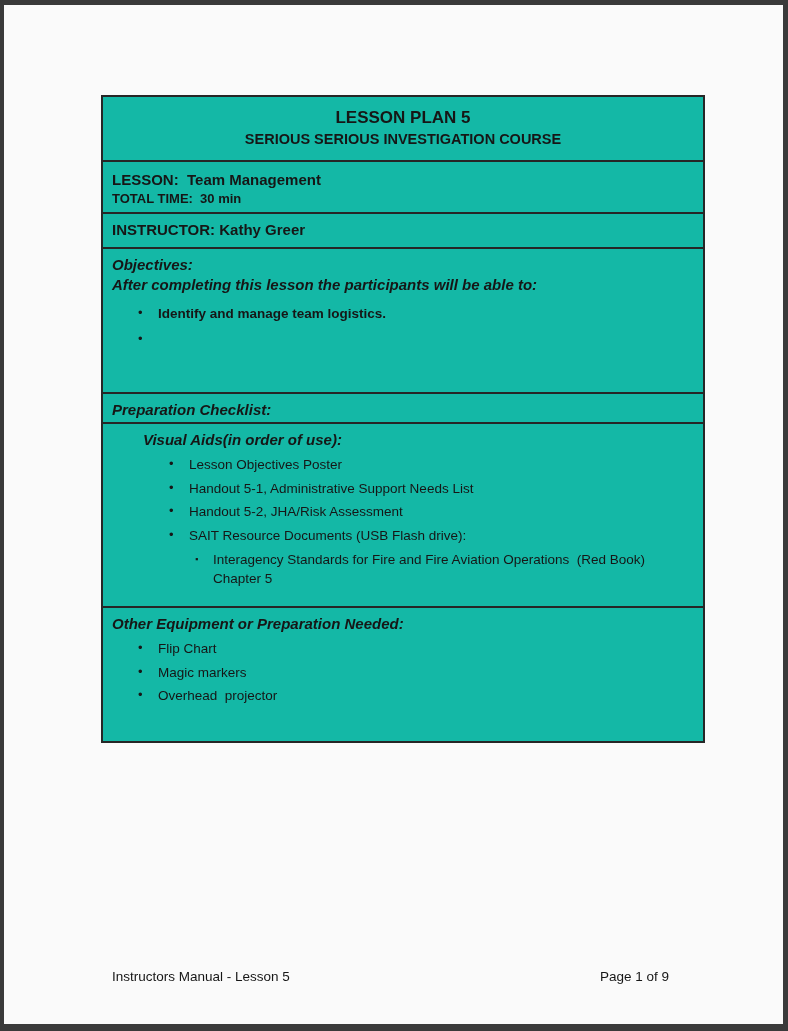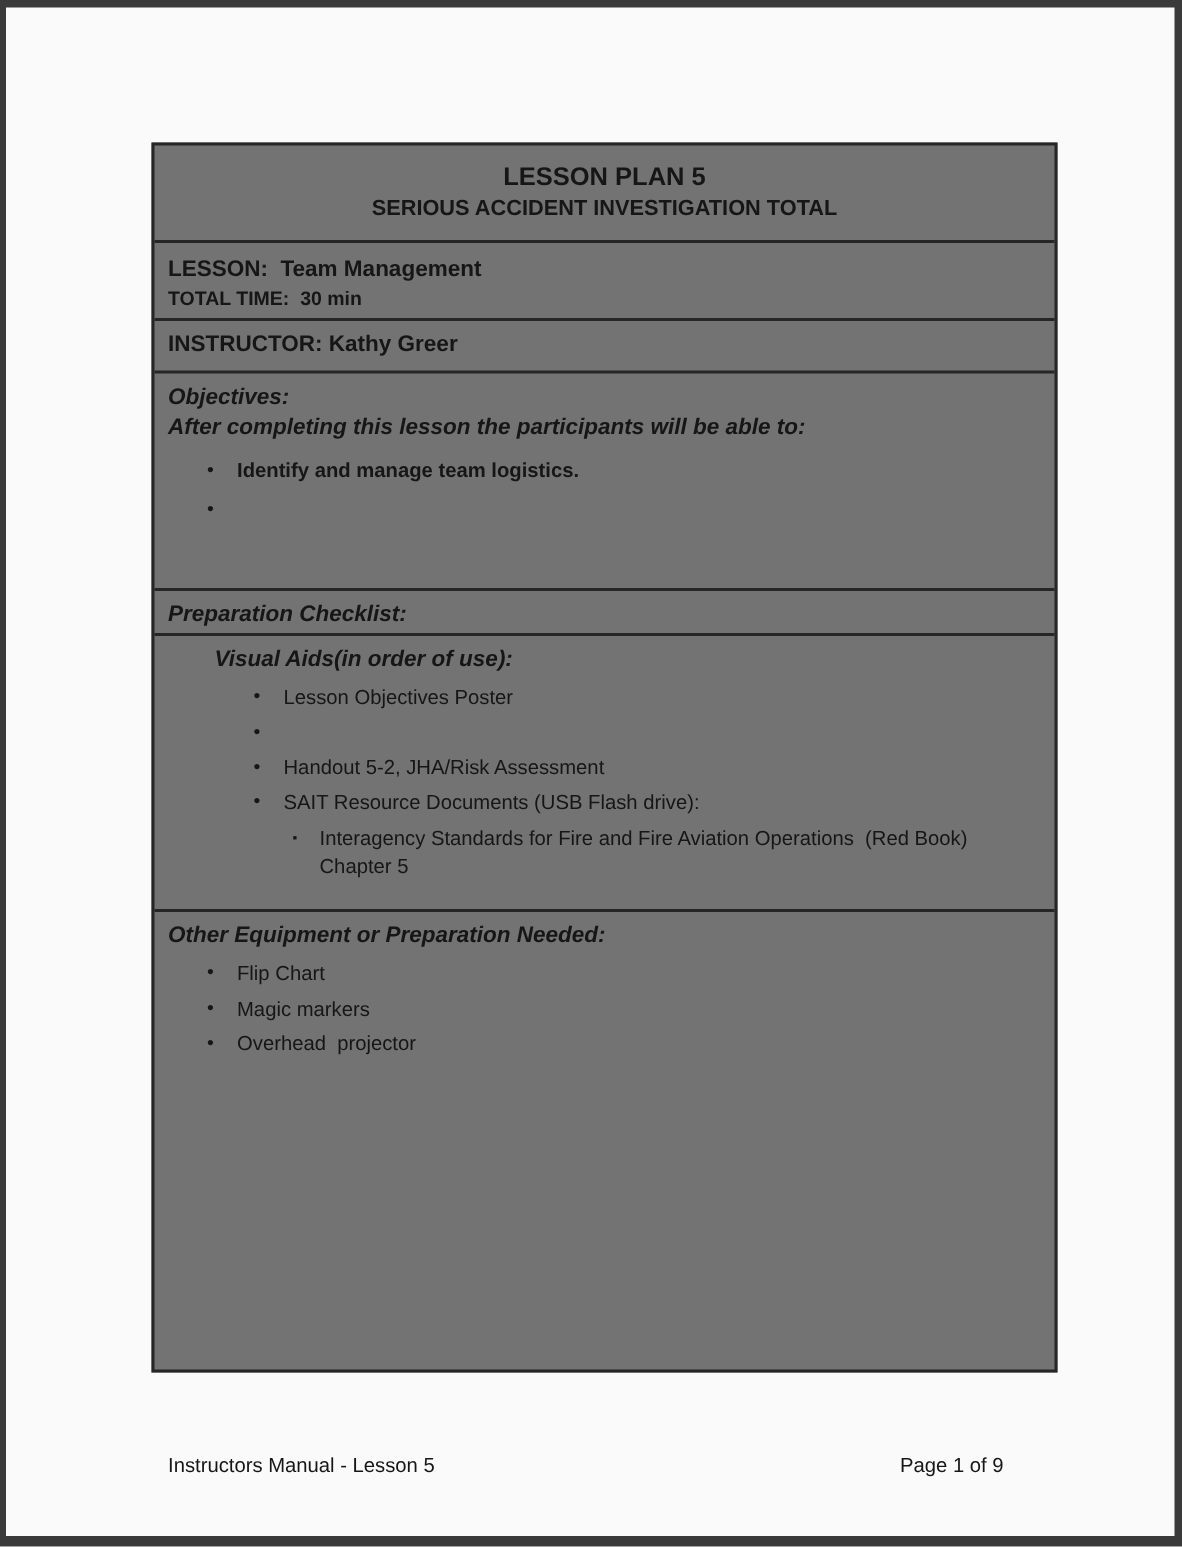--- a/index.html
+++ b/index.html
@@ -16,24 +16,24 @@
     border-top: 5px solid #3a3a3a;
     border-left: 4px solid #3a3a3a;
     border-right: 5px solid #3a3a3a;
     border-bottom: 7px solid #3a3a3a;
     background: #fafafa;
     box-sizing: border-box;
   }
   .doc-table {
     position: absolute;
     left: 97px; top: 90px;
-    width: 604px; height: 820px;
+    width: 604px; height: 648px;
     border: 2px solid #262626;
     box-sizing: border-box;
-    background: #737373;
+    background: #14b8a6;
   }
   .row {
     box-sizing: border-box;
     border-bottom: 2px solid #262626;
     padding: 6px 9px 0 9px;
     overflow: hidden;
   }
   .row:last-child { border-bottom: none; }
   .row-header   { height: 65px; text-align: center; padding-top: 10px; }
   .row-lesson   { height: 52px; padding-top: 8px; }
@@ -90,21 +90,21 @@
 </style>
 </head>
 <body>
 
 <div class="frame">
 
   <div class="doc-table">
 
     <div class="row row-header">
       <div class="doc-title t">LESSON PLAN 5</div>
-      <div class="doc-subtitle t">SERIOUS ACCIDENT INVESTIGATION TOTAL</div>
+      <div class="doc-subtitle t">SERIOUS SERIOUS INVESTIGATION COURSE</div>
     </div>
 
     <div class="row row-lesson">
       <div class="lesson-line1 t">LESSON:  Team Management</div>
       <div class="lesson-line2 t">TOTAL TIME:  30 min</div>
     </div>
 
     <div class="row row-instructor">
       <div class="instructor-line t">INSTRUCTOR: Kathy Greer</div>
     </div>
@@ -129,20 +129,21 @@
 
     <div class="row row-visual">
       <span class="section-heading t">Visual Aids(in order of use):</span>
       <div class="list list-tight">
         <div class="li">
           <span class="bullet">•</span>
           <span class="li-text t">Lesson Objectives Poster</span>
         </div>
         <div class="li">
           <span class="bullet">•</span>
+          <span class="li-text t">Handout 5-1, Administrative Support Needs List</span>
         </div>
         <div class="li">
           <span class="bullet">•</span>
           <span class="li-text t">Handout 5-2, JHA/Risk Assessment</span>
         </div>
         <div class="li">
           <span class="bullet">•</span>
           <span class="li-text t">SAIT Resource Documents (USB Flash drive):</span>
         </div>
         <div class="li li-sub">

